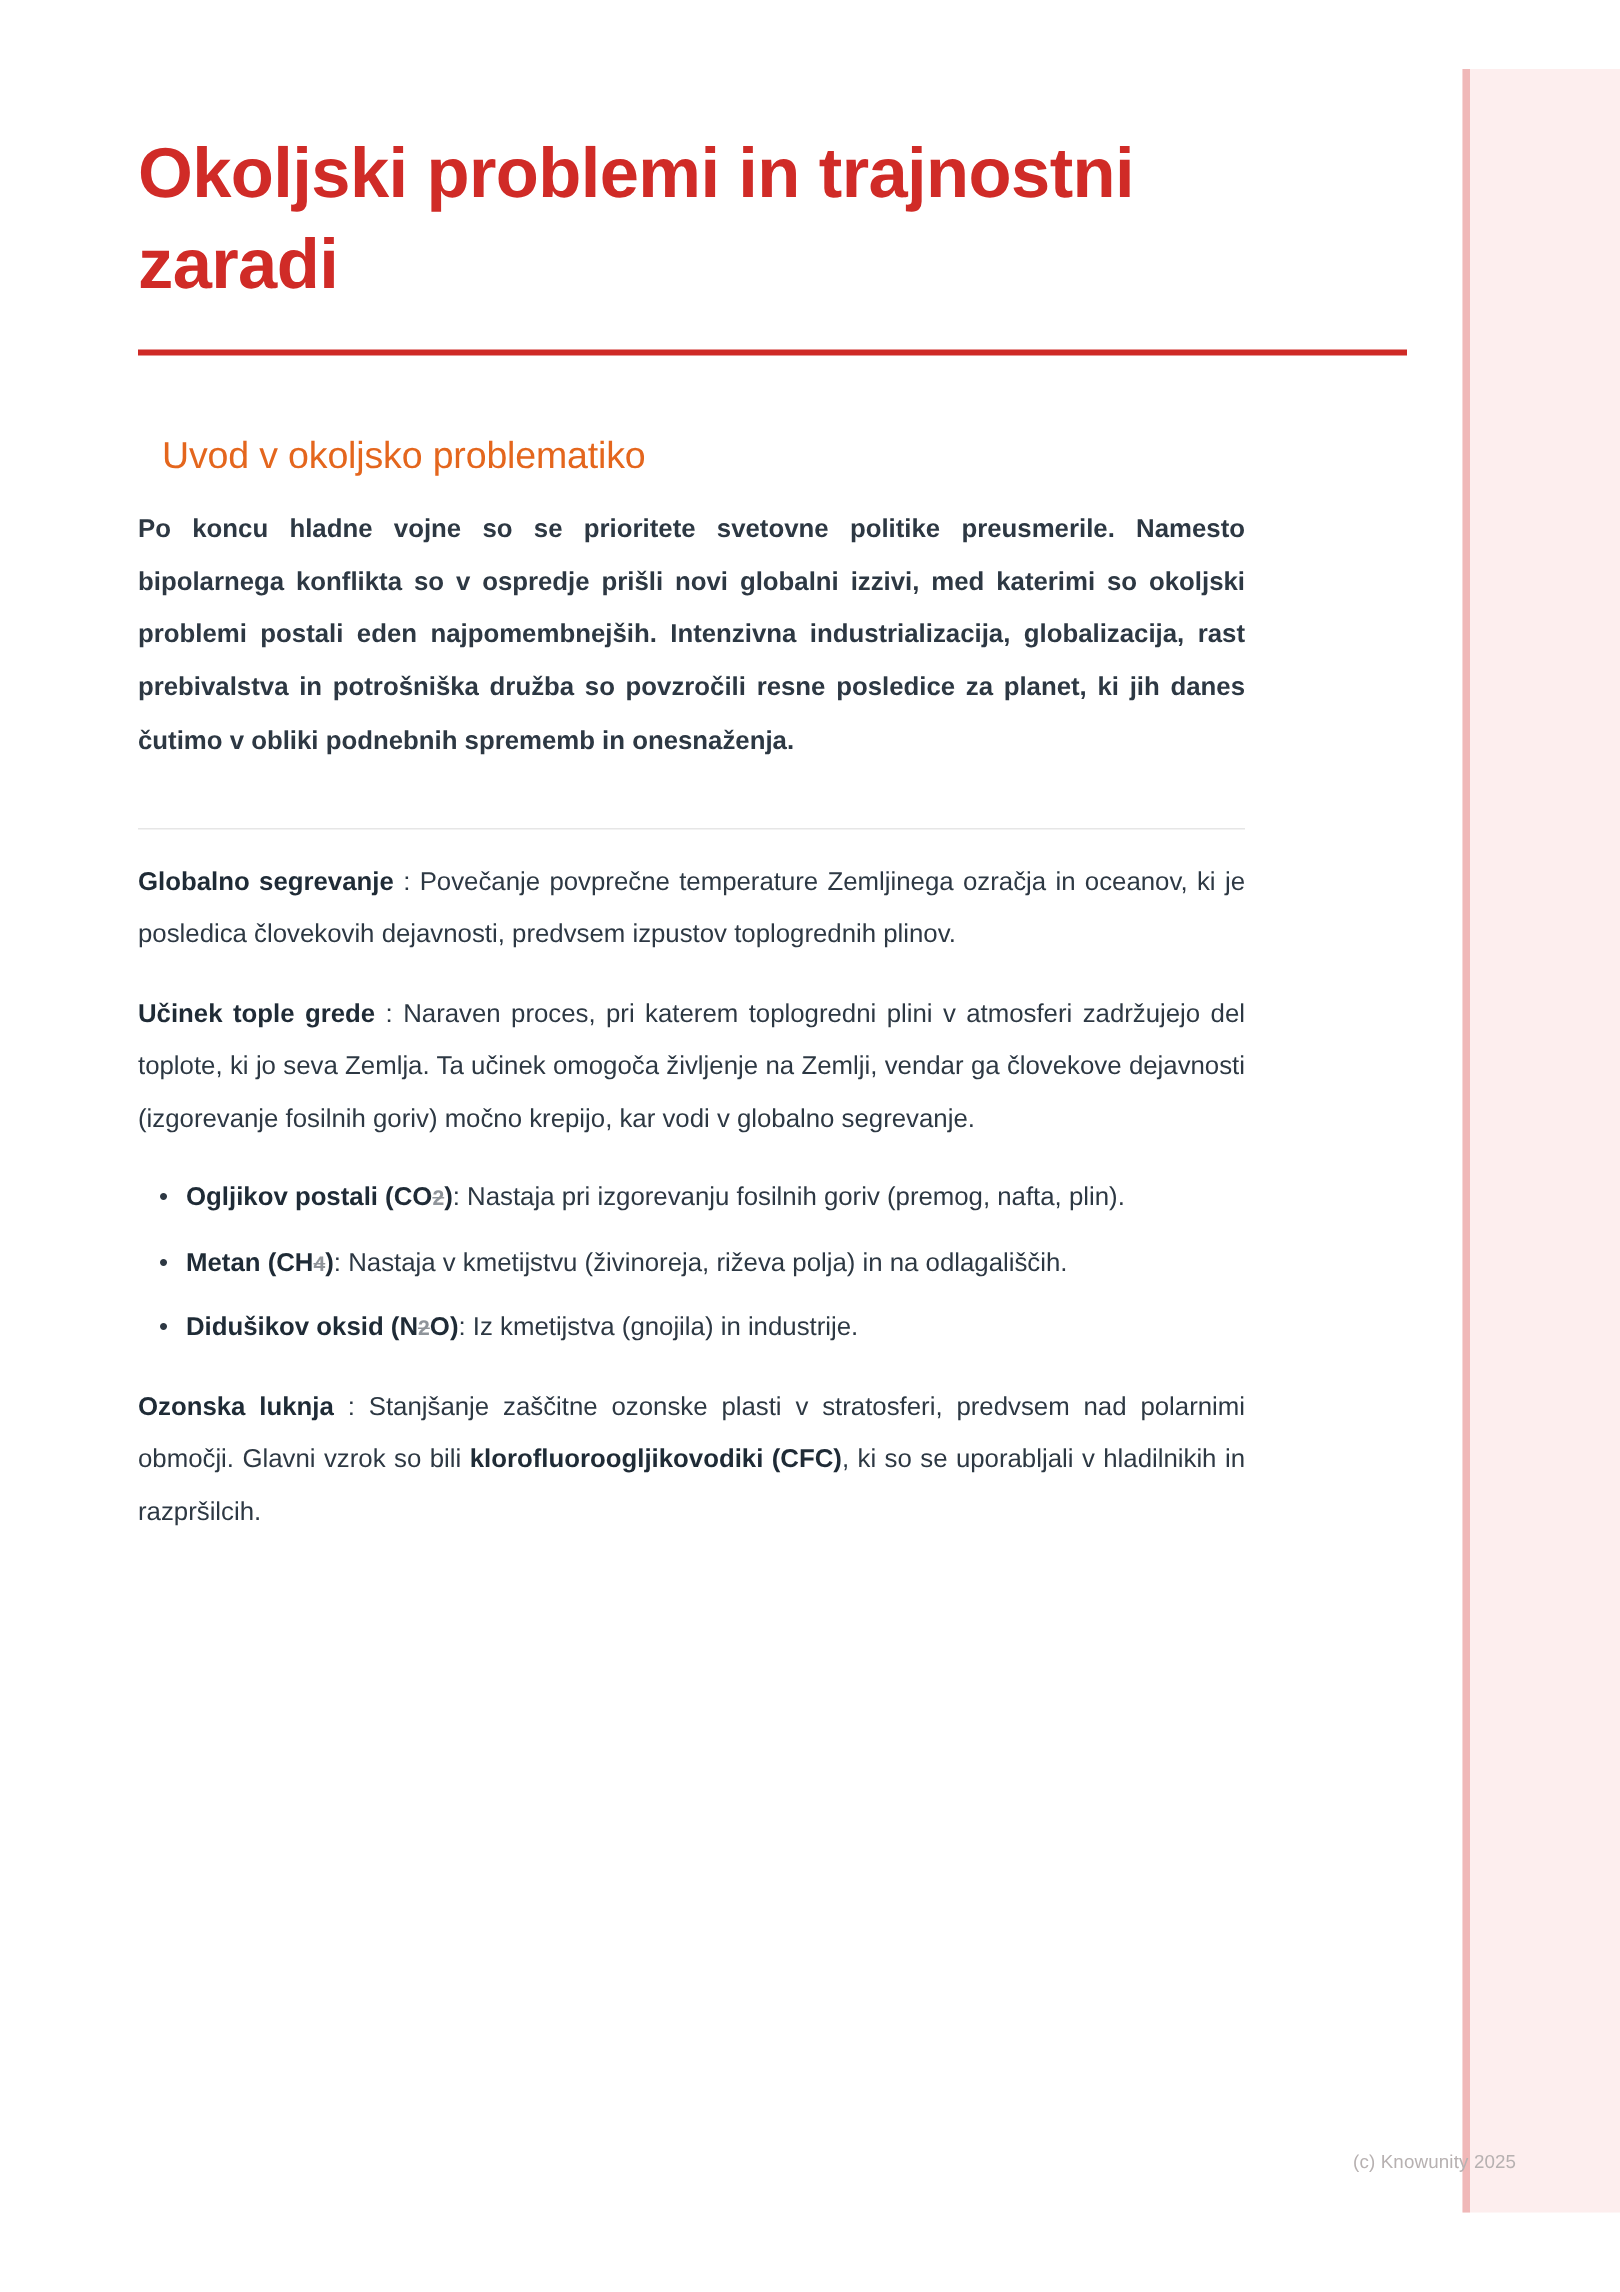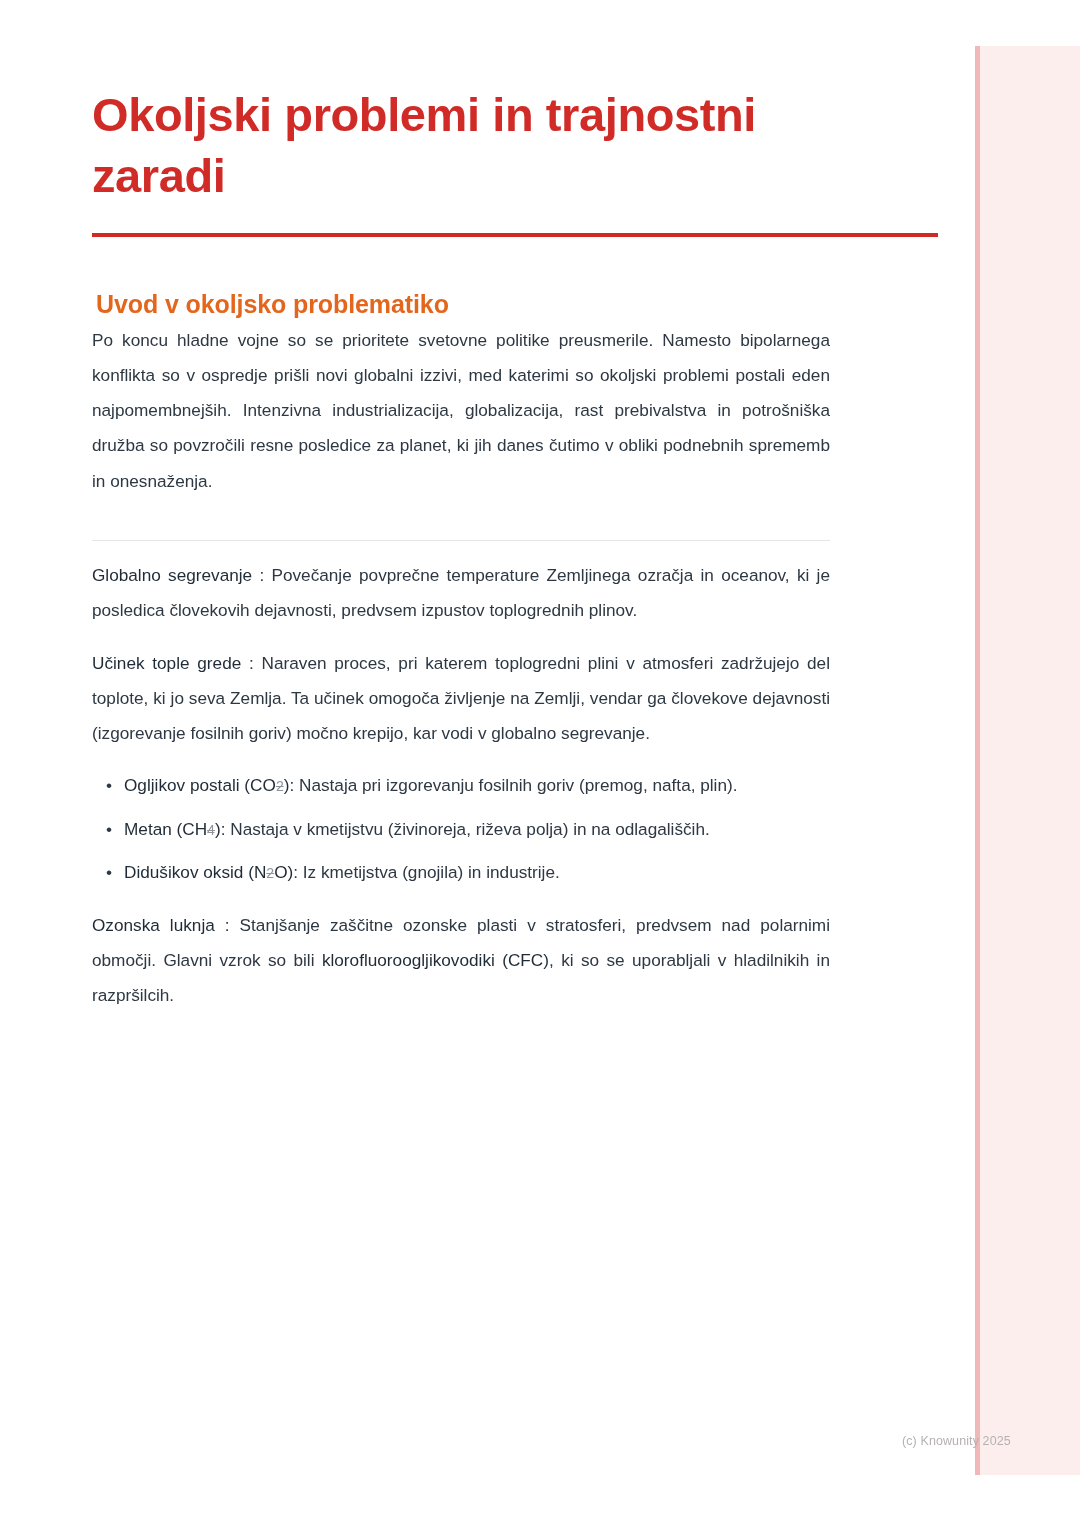--- a/index.html
+++ b/index.html
@@ -58,59 +58,59 @@
   .title-rule {
     margin-top: 27px;
     width: 846px;
     height: 4px;
     background: #cf2a26;
   }
 
   
   .section-heading {
     font-size: 25px;
-    font-weight: 700;
+    font-weight: 400;
     color: #e4661d;
-    margin: 4px;
+    margin: 16px;
     letter-spacing: -0.1px;
   }
 
   .sec-intro { margin-top: 53px; }
   .sec-key   { margin-top: 46px; }
 
   
   .body-text {
     width: 738px;
     font-size: 17.2px;
     line-height: 2.04;
     color: #2d3843;
     text-align: justify;
     text-justify: inter-word;
     margin: 0;
   }
 
-  .p-intro { margin-top: 1px; }
+  .p-intro { margin-top: 1px; font-weight: bold; }
 
   .divider {
     width: 738px;
     height: 1px;
     background: #e6e6e6;
     margin-top: 41px;
   }
 
   .def-para { margin-top: 18px; }
   .def-para.first { margin-top: 17px; }
 
   .term {
-    font-weight: 400;
+    font-weight: 700;
     color: #1f2b36;
   }
 
   .strong-inline {
-    font-weight: 400;
+    font-weight: 700;
     color: #1f2b36;
     margin-top: 29px;
   }
 
   
   .sub {
     font-size: 0.82em;
     color: #8f949a;
     text-decoration: line-through;
     text-decoration-thickness: 1px;

